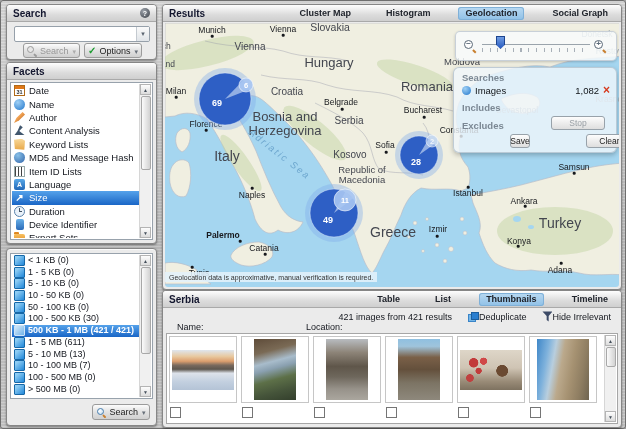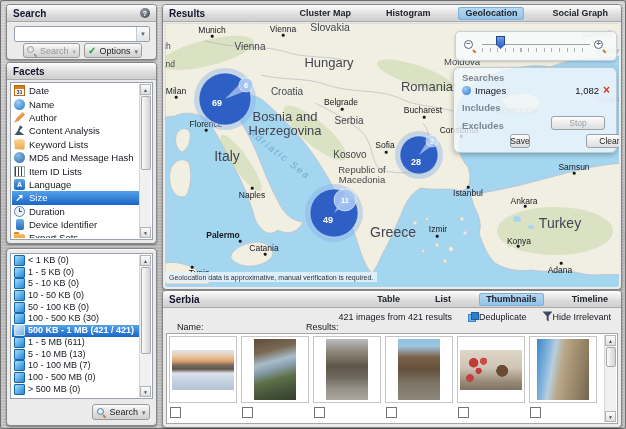--- a/index.html
+++ b/index.html
@@ -479,21 +479,21 @@
       <span class="toolbtn">
         <span class="dedupic"></span>
         <span>Deduplicate</span>
       </span>
       <span class="toolbtn">
         <span class="funnelic"></span>
         <span>Hide Irrelevant</span>
       </span>
     </div>
     <span class="fieldlabel" id="name-label">Name:</span>
-    <span class="fieldlabel" id="location-label">Results:</span>
+    <span class="fieldlabel" id="location-label">Location:</span>
     <div class="thumbstrip">
       <div class="tcols">
           <div class="tcol">
             <div class="tcell">
               <div class="timg wide thumb-sunset" title="seaside sunset with mountains"></div>
             </div>
             <div class="cb"></div>
           </div>
           <div class="tcol">
             <div class="tcell">

